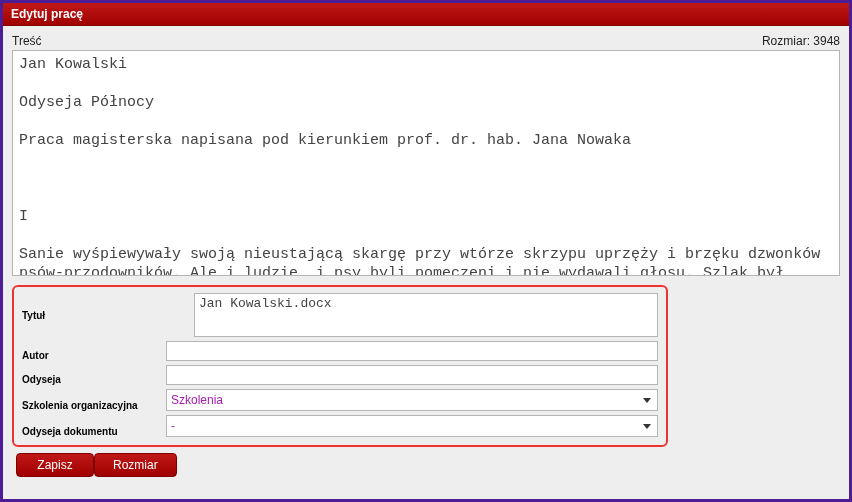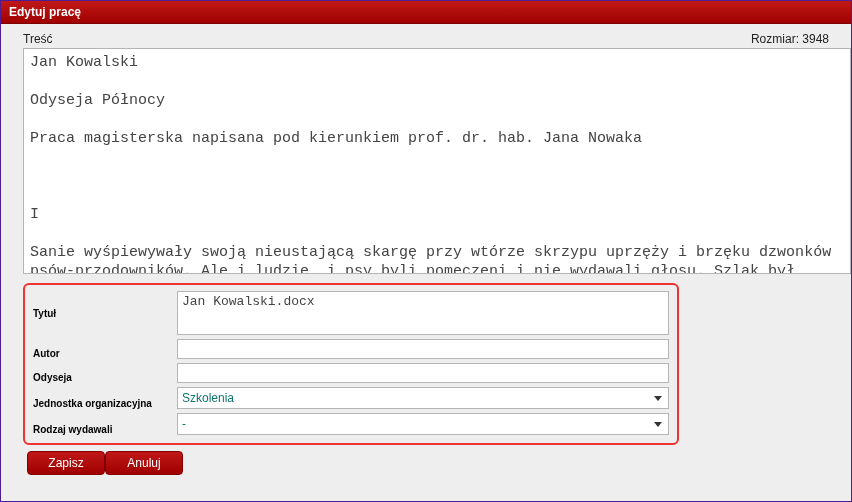--- a/index.html
+++ b/index.html
@@ -7,34 +7,34 @@
     margin: 0;
     padding: 0;
     background: #ffffff;
     font-family: Arial, Helvetica, sans-serif;
     font-size: 12px;
     color: #000;
   }
   .window {
     width: 852px;
     height: 502px;
-    border: 1px solid #4c1d95;
+    border: 3px solid #4c1d95;
     background: #eeeeee;
     position: relative;
   }
   .titlebar {
     background: linear-gradient(to bottom, #c01818 0%, #a00000 100%);
     color: #fff;
     font-weight: bold;
     font-size: 12px;
     padding: 4px 8px;
     border-bottom: 1px solid #800000;
   }
   .content {
-    padding: 8px 22px;
+    padding: 8px 9px;
   }
   .row-top {
     display: flex;
     justify-content: space-between;
     align-items: baseline;
     margin-bottom: 2px;
   }
   .label-top {
     font-size: 12px;
     color: #222;
@@ -77,20 +77,21 @@
   .title-textarea {
     width: 494px;
     height: 44px;
     border: 1px solid #b5b5b5;
     background: #fff;
     font-family: "Courier New", Courier, monospace;
     font-size: 13px;
     padding: 2px 4px;
     resize: none;
     color: #444;
+    margin-left: 28px;
   }
   .text-input {
     width: 494px;
     height: 20px;
     border: 1px solid #b5b5b5;
     background: #fff;
     padding: 1px 4px;
     font-size: 12px;
   }
   .select-wrap {
@@ -101,21 +102,21 @@
   .select-box {
     width: 100%;
     height: 100%;
     border: 1px solid #b5b5b5;
     background: #fff;
     display: flex;
     align-items: center;
     justify-content: space-between;
     padding: 0 4px 0 4px;
     font-size: 12px;
-    color: #0f766e;
+    color: #a21caf;
     cursor: pointer;
   }
   .select-arrow {
     width: 0; height: 0;
     border-left: 4px solid transparent;
     border-right: 4px solid transparent;
     border-top: 5px solid #333;
     margin-right: 2px;
   }
   .button-row {
@@ -171,40 +172,40 @@
         <div class="form-label">Autor</div>
         <input type="text" class="text-input" value="" style="">
       </div>
 
       <div class="form-row">
         <div class="form-label">Odyseja</div>
         <input type="text" class="text-input" value="" style="">
       </div>
 
       <div class="form-row">
-        <div class="form-label">Jednostka organizacyjna</div>
+        <div class="form-label">Szkolenia organizacyjna</div>
         <div class="select-wrap">
           <div class="select-box">
             <span>Szkolenia</span>
             <span class="select-arrow"></span>
           </div>
         </div>
       </div>
 
       <div class="form-row">
-        <div class="form-label">Rodzaj wydawali</div>
+        <div class="form-label">Odyseja dokumentu</div>
         <div class="select-wrap">
           <div class="select-box">
             <span>-</span>
             <span class="select-arrow"></span>
           </div>
         </div>
       </div>
 
     </div>
 
     <div class="button-row">
       <button class="btn">Zapisz</button>
-      <button class="btn">Anuluj</button>
+      <button class="btn">Rozmiar</button>
     </div>
 
   </div>
 </div>
 
 </body></html>

